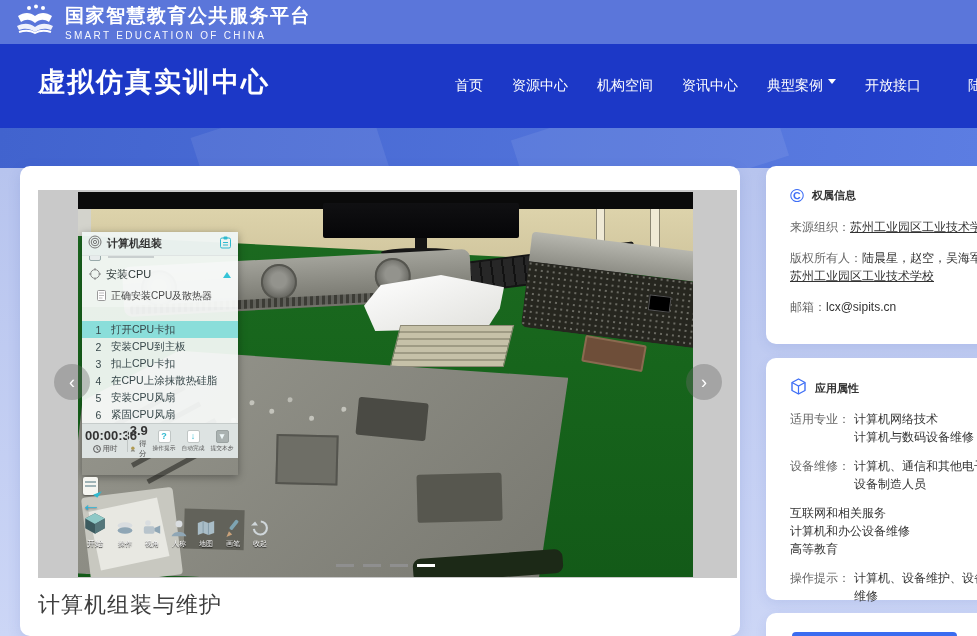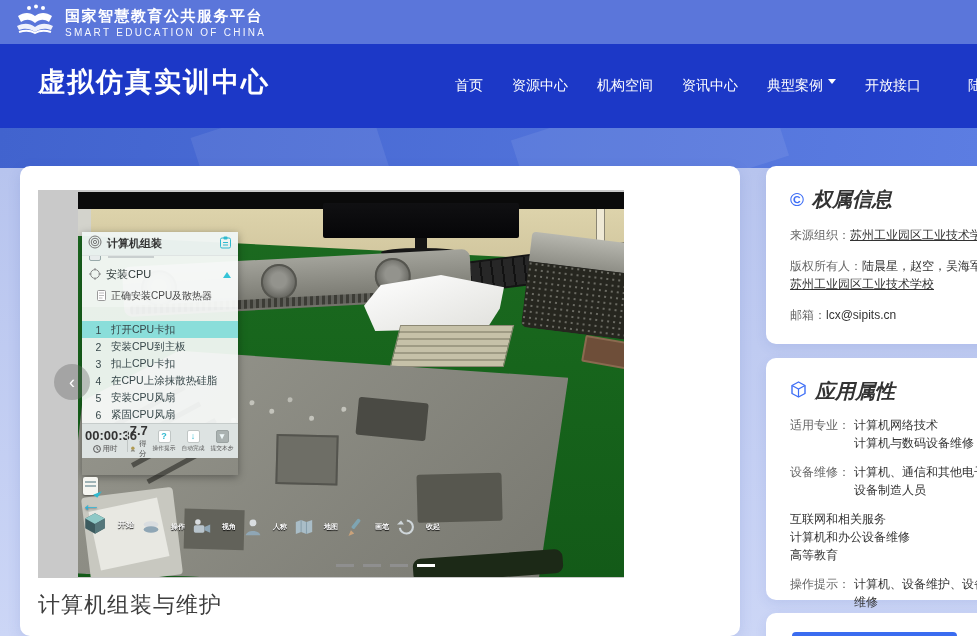--- a/index.html
+++ b/index.html
@@ -2,39 +2,39 @@
 <html><head>
 <meta charset="utf-8">
 <style>
   * { margin:0; padding:0; box-sizing:border-box; }
   html,body { width:977px; height:636px; overflow:hidden; }
   body { position:relative; font-family:"Liberation Sans", sans-serif; background:#c3cef2; }
 
   
   .top-header { position:absolute; top:0; left:0; right:0; height:44px; background:#5b76da; display:flex; align-items:center; padding-left:14px; z-index:30; }
   .logo { display:flex; align-items:center; gap:9px; }
-  .logo-text .cn { color:#fff; font-size:15px; font-weight:bold; letter-spacing:1.5px; }
+  .logo-text .cn { color:#fff; font-size:19px; font-weight:bold; letter-spacing:1.5px; }
   .logo-text .en { color:rgba(255,255,255,.95); font-size:10px; letter-spacing:2.3px; margin-top:1px; }
 
   
   .navbar { position:absolute; top:44px; left:0; right:0; height:84px; background:#1c38c7; z-index:29; }
   .site-title { position:absolute; left:38px; top:20px; color:#fff; font-family:"Liberation Serif", serif; font-size:27px; font-weight:bold; letter-spacing:2px; }
   .nav-items { position:absolute; left:455px; top:33px; display:flex; gap:29px; color:#fff; font-size:14px; white-space:nowrap; }
   .nav-item { display:flex; align-items:flex-start; gap:5px; cursor:pointer; }
   .nav-item.partial { margin-left:18px; }
   .chev-down-sm { width:0; height:0; border-left:4px solid transparent; border-right:4px solid transparent; border-top:5px solid #fff; margin-top:2px; }
 
   
   .banner { position:absolute; top:128px; left:0; right:0; height:40px; background:linear-gradient(100deg,#4163ce,#5c7de2); overflow:hidden; z-index:1; }
   .banner .streak { position:absolute; background:rgba(255,255,255,.08); transform:rotate(-18deg); }
   .page-bg { position:absolute; top:168px; left:0; right:0; bottom:0; background:linear-gradient(180deg,#b7c4ee,#ccd6f6); }
 
   
   .main-card { position:absolute; left:20px; top:166px; width:720px; height:470px; background:#fff; border-radius:10px; box-shadow:0 4px 14px rgba(50,80,180,.14); z-index:5; }
-  .carousel { position:absolute; left:18px; top:24px; width:586px; height:388px; background:#c9c9c9; overflow:hidden; }
+  .carousel { position:absolute; left:18px; top:24px; width:699px; height:388px; background:#c9c9c9; overflow:hidden; }
   .car-arrow { position:absolute; top:174px; width:36px; height:36px; border-radius:50%; background:rgba(105,105,105,.38); color:#fff; font-size:18px; display:flex; align-items:center; justify-content:center; z-index:12; cursor:pointer; }
   .car-arrow.prev { left:16px; }
   .car-arrow.next { left:648px; }
   .dots { position:absolute; left:298px; bottom:11px; display:flex; gap:9px; z-index:12; }
   .dash { width:18px; height:3px; background:#8f8f8f; cursor:pointer; }
   .dash.active { background:#fff; }
   .resource-title { position:absolute; left:18px; top:424px; font-size:22px; color:#3d3d3d; font-weight:500; letter-spacing:1px; }
 
   
   .sim { position:absolute; left:40px; top:2px; width:615px; height:385px; background:linear-gradient(180deg,#1d6b21 0%,#17651c 45%,#135a18 100%); overflow:hidden; }
@@ -101,30 +101,30 @@
   .abtn .box.gray { background:#aab2b1; border-color:#9aa2a1; color:#eef8f9; }
   .abtn .albl { font-size:6.5px; color:#555; margin-top:1px; white-space:nowrap; transform:scale(.88); }
 
   .file-icon { left:5px; top:285px; width:15px; height:18px; background:#f5f5f0; border-radius:2px; box-shadow:0 1px 2px rgba(0,0,0,.4); z-index:8; }
   .file-icon i { position:absolute; left:2px; right:2px; height:2px; background:#9fb3b6; }
   .file-icon .l1{top:4px;} .file-icon .l2{top:8px;}
   .file-icon .pen { position:absolute; right:-2px; bottom:-2px; width:0; height:0; border-left:5px solid transparent; border-bottom:8px solid #2fb9cf; transform:rotate(35deg); }
   .back-arrow { left:3px; top:301px; font-size:20px; font-weight:bold; color:#29b4da; text-shadow:0 1px 2px rgba(0,0,0,.5); z-index:8; }
 
   .toolbar { position:absolute; left:4px; top:320px; display:flex; align-items:flex-end; gap:7px; z-index:8; }
-  .tool { display:flex; align-items:center; gap:10px; color:#fff; font-size:7px; text-shadow:0 1px 1px #000; cursor:pointer;font-weight:bold; }
+  .tool { display:flex; flex-direction:column; align-items:center; gap:2px; color:#fff; font-size:7px; text-shadow:0 1px 1px #000; cursor:pointer; }
   .tool.big { font-size:8px; }
 
   
   .side-card { position:absolute; left:766px; width:240px; background:#fff; border-radius:10px; box-shadow:0 4px 12px rgba(50,80,180,.10); padding:20px 12px 20px 24px; z-index:5; }
   .card-ownership { top:166px; height:178px; }
   .card-attrs { top:358px; height:242px; }
   .card-more { top:613px; height:80px; padding:0; }
   .side-head { display:flex; align-items:center; gap:8px; }
-  .side-head .t { font-size:20px; font-weight:600; color:#333;font-style:italic; }
+  .side-head .t { font-size:11px; font-weight:600; color:#333; }
   .cp-icon { color:#3f6ff6; font-size:19px; font-weight:bold; line-height:1; }
   .own-row { margin-top:13px; font-size:12px; color:#666; line-height:1.5; }
   .own-row .val { color:#333; }
   .own-row .lnk { color:#333; text-decoration:underline; cursor:pointer; }
   .attr-row { display:flex; margin-top:11px; font-size:12px; line-height:1.5; }
   .attr-row .al { flex:0 0 64px; color:#666; }
   .attr-row .av { flex:1; color:#333; white-space:pre-line; }
   .start-btn { position:absolute; left:26px; top:19px; width:165px; height:30px; background:#3a6cf0; border-radius:4px; cursor:pointer; }
 </style>
 </head>
@@ -302,21 +302,21 @@
             <div class="l">
                 <svg width="8" height="8" viewBox="0 0 8 8">
                   <circle cx="4" cy="4" r="3.4" stroke="#555" fill="none"></circle>
                   <path d="M4 2v2.2L5.6 5" stroke="#555" fill="none" stroke-width="0.9"></path>
                 </svg>
                 <span>用时</span>
               </div>
           </div>
           <div class="vdiv"></div>
           <div class="stat" style="width:32px;">
-            <div class="v">7.7</div>
+            <div class="v">3.9</div>
             <div class="l">
                 <svg width="8" height="8" viewBox="0 0 8 8">
                   <circle cx="4" cy="3" r="2.4" fill="#b09a50"></circle>
                   <path d="M2.2 5L1 8l3-1 3 1-1.2-3" fill="#8a8a82"></path>
                 </svg>
                 <span>得分</span>
               </div>
           </div>
           <div class="abtn">
             <div class="box">?</div>

